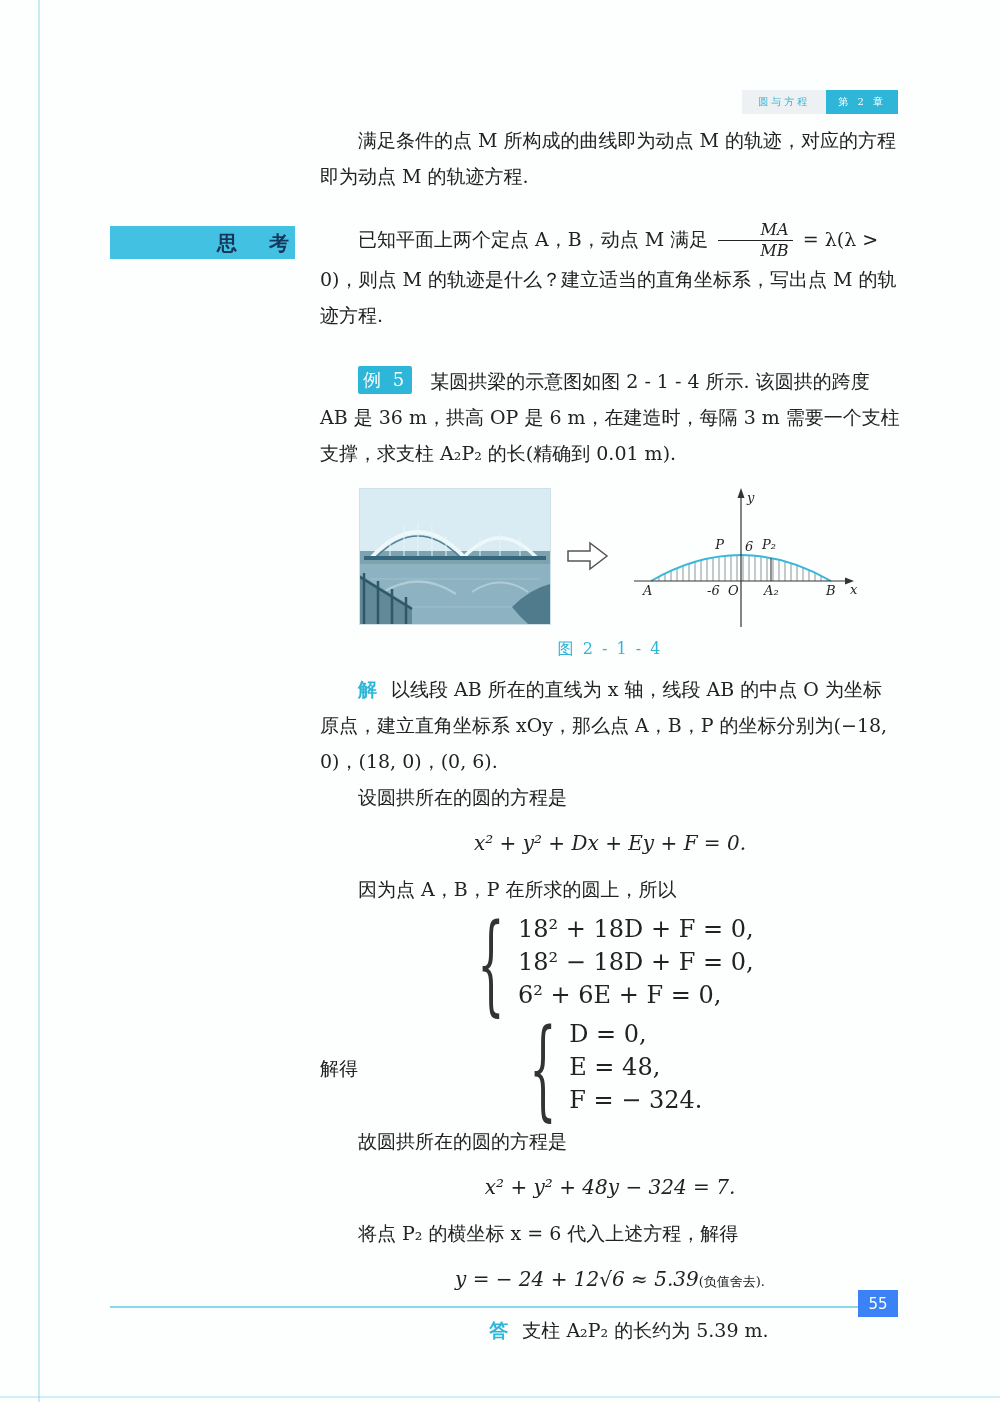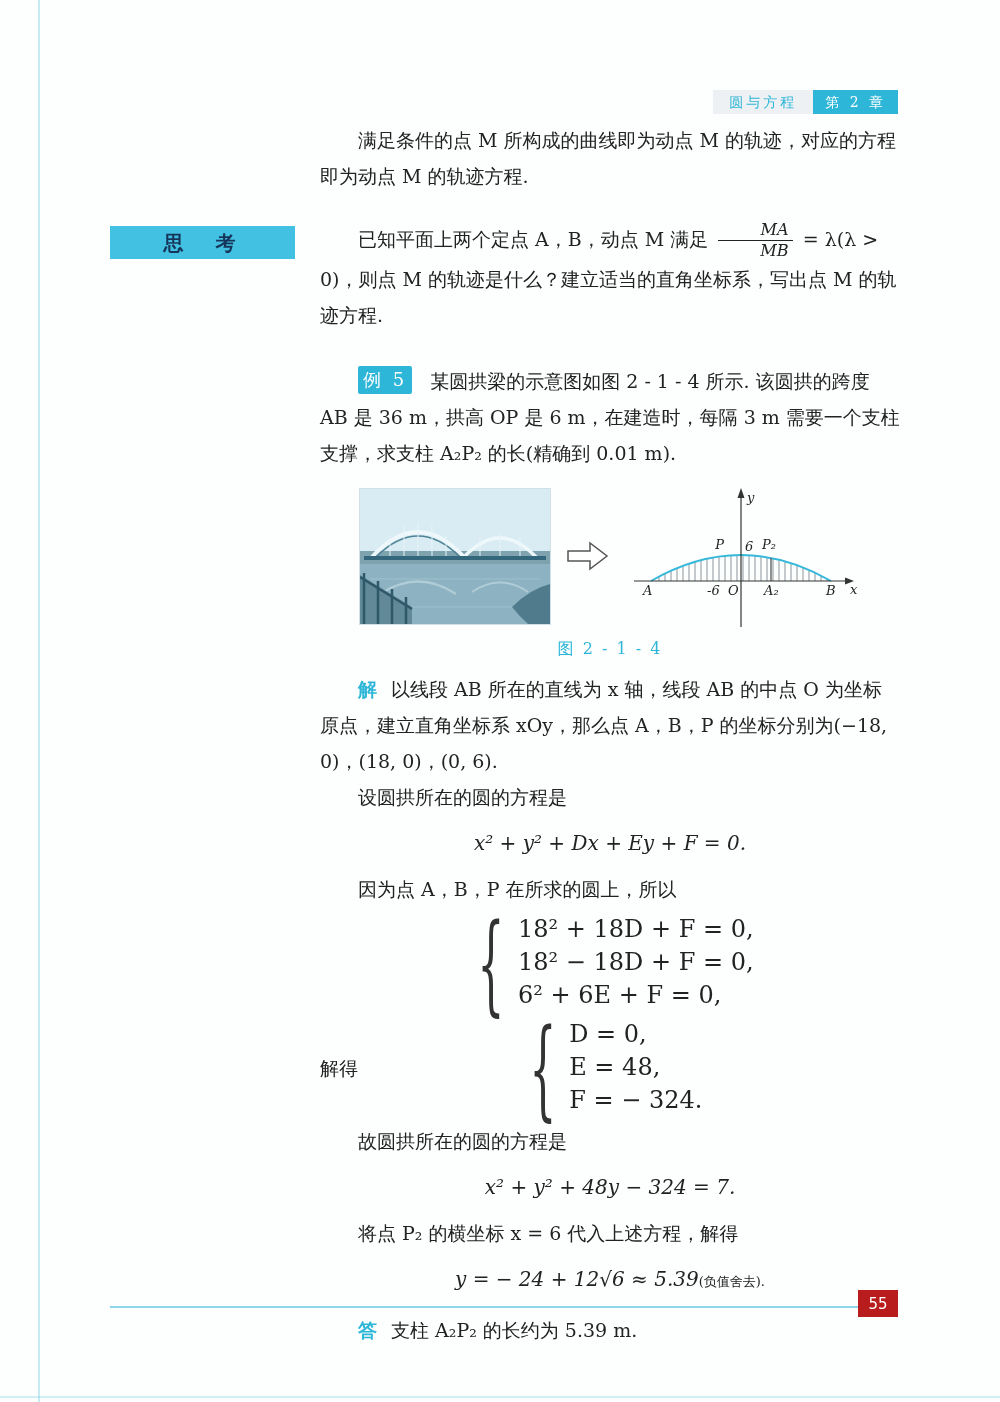--- a/index.html
+++ b/index.html
@@ -19,42 +19,42 @@
     position: absolute; left: 38px; top: 0; bottom: 0; width: 2px;
     background: rgba(86,196,222,0.32);
   }
   .bottom-edge-line {
     position: absolute; left: 0; right: 0; bottom: 4px; height: 2px;
     background: rgba(86,196,222,0.25);
   }
   
   .header-bar {
     position: absolute; top: 90px; right: 102px;
-    display: flex; align-items: stretch; font-size: 14px; line-height: 24px;
+    display: flex; align-items: stretch; font-size: 10px; line-height: 24px;
   }
   .header-section {
     background: #edf1f3; color: #2eb6d8; padding: 0 16px; letter-spacing: 3px;
   }
   .header-chapter {
     background: #2eb6d8; color: #fff; padding: 0 12px; letter-spacing: 3px; text-align: right;
   }
   
   .content {
     position: absolute; left: 320px; top: 122px; width: 580px;
     font-size: 19px; line-height: 36px;
   }
   p.indent { text-indent: 2em; }
   .intro { margin-bottom: 26px; }
   
   .think-row { position: relative; margin-bottom: 30px; }
   .think-box {
     position: absolute; left: -210px; top: 6px;
     width: 185px; height: 33px;
     background: #43c1e2; color: #16355a;
-    display: flex; align-items: center; justify-content: center;
+    display: flex; align-items: center; justify-content: flex-end;
     font-size: 20px; font-weight: bold; letter-spacing: 6px;
   }
   .frac {
     display: inline-block; vertical-align: middle;
     text-align: center; font-style: italic; font-size: 0.85em; line-height: 1.25;
     margin: 0 4px;
   }
   .frac .num { display: block; border-bottom: 1.4px solid #222; padding: 0 4px; }
   .frac .den { display: block; padding: 0 4px; }
   
@@ -89,29 +89,29 @@
   .brace {
     display: inline-block; font-size: 78px; color: #333; font-weight: 400;
     transform: scale(0.55, 1.4); transform-origin: center; line-height: 1;
     margin-right: 2px;
   }
   .sys-lines {
     font-size: 24px; line-height: 33px; text-align: left;
   }
   .solve-row { position: relative; margin: 6px 0; }
   .solve-label { position: absolute; left: 0; top: 50%; transform: translateY(-50%); }
-  .answer-p { margin-top: 10px; }
+  .answer-p { margin-top: 10px; text-align: center; }
   
   .bottom-rule {
     position: absolute; left: 110px; top: 1306px; width: 748px; height: 2px;
     background: #8ad8ea;
   }
   .page-num {
     position: absolute; left: 858px; top: 1290px; width: 40px; height: 27px;
-    background: #b91c1c; color: #fff; font-size: 15px;
+    background: #3b82f6; color: #fff; font-size: 15px;
     display: flex; align-items: center; justify-content: center;
     font-family: "DejaVu Sans", "Liberation Sans", sans-serif;
   }
 </style>
 </head>
 <body>
 
 <div class="page">
   <div class="edge-line"></div>
   <div class="bottom-edge-line"></div>

